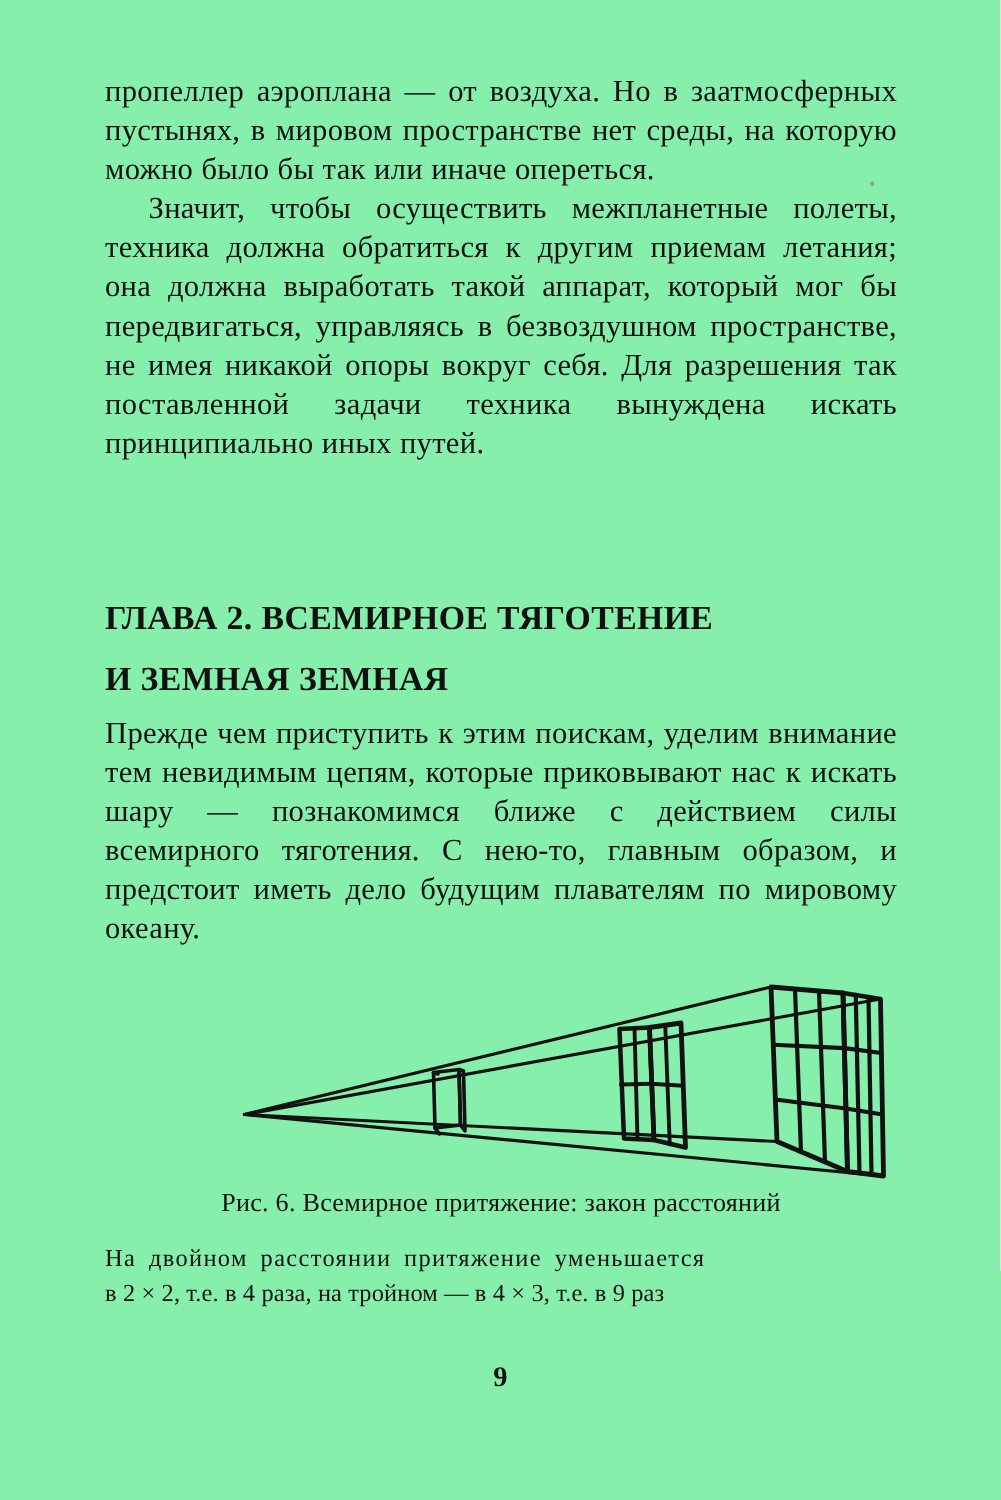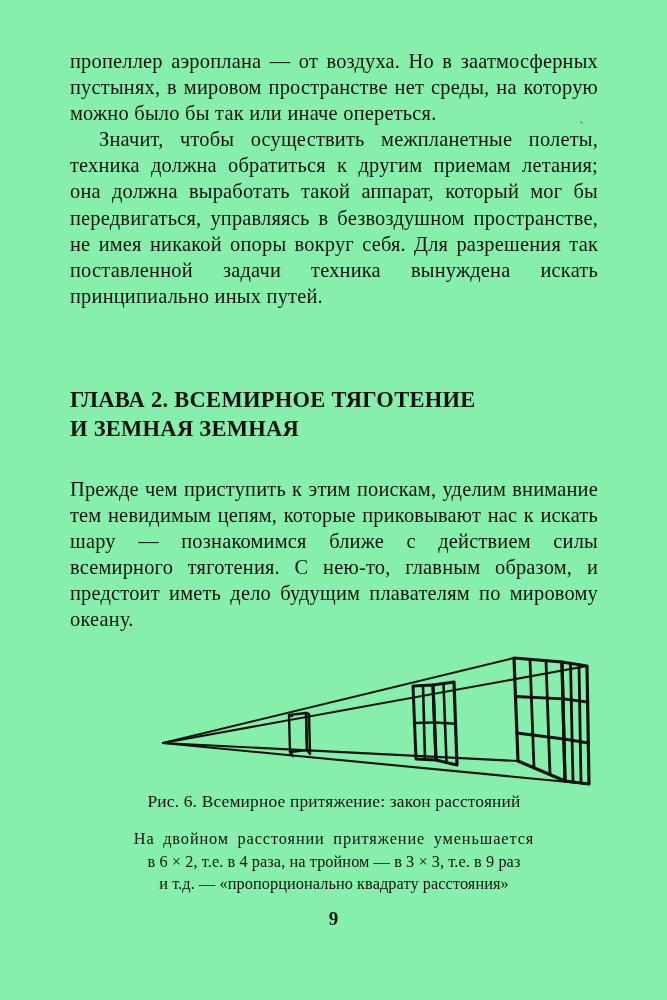--- a/index.html
+++ b/index.html
@@ -53,20 +53,21 @@
     margin: 0;
     font-size: 22.5px;
     line-height: 29px;
     font-weight: bold;
     letter-spacing: 0.012em;
     text-align: left;
   }
   .chapter-heading .ln {
     display: block;
     white-space: pre;
+    margin-top: 12px;
   }
 
   .after-heading {
     position: absolute;
     left: 70px;
     top: 476px;
     width: 528px;
   }
 
   
@@ -93,21 +94,21 @@
     line-height: 22px;
     letter-spacing: 0.01em;
   }
 
   .fig-subcaption {
     position: absolute;
     left: 70px;
     top: 828px;
     width: 528px;
     margin: 0;
-    text-align: center;
+    text-align: left;
     font-size: 16.3px;
     line-height: 22.6px;
     letter-spacing: 0.005em;
   }
   .fig-subcaption .ln {
     display: block;
     white-space: nowrap;
   }
   .fig-subcaption .ln.spaced {
     letter-spacing: 0.055em;
@@ -210,21 +211,20 @@
         </g>
 
       </g>
     </svg>
   </figure>
 
   <p class="fig-caption">Рис. 6. Всемирное притяжение: закон расстояний</p>
 
   <div class="fig-subcaption">
     <span class="ln spaced">На двойном расстоянии притяжение уменьшается</span>
-    <span class="ln">в 6 × 2, т.е. в 4 раза, на тройном — в 3 × 3, т.е. в 9 раз</span>
-    <span class="ln">и т.д. — «пропорционально квадрату расстояния»</span>
+    <span class="ln">в 2 × 2, т.е. в 4 раза, на тройном — в 4 × 3, т.е. в 9 раз</span>
   </div>
 
   <div class="page-number">9</div>
 
   <span class="speck s1"></span>
 
 </div>
 
 </body></html>

